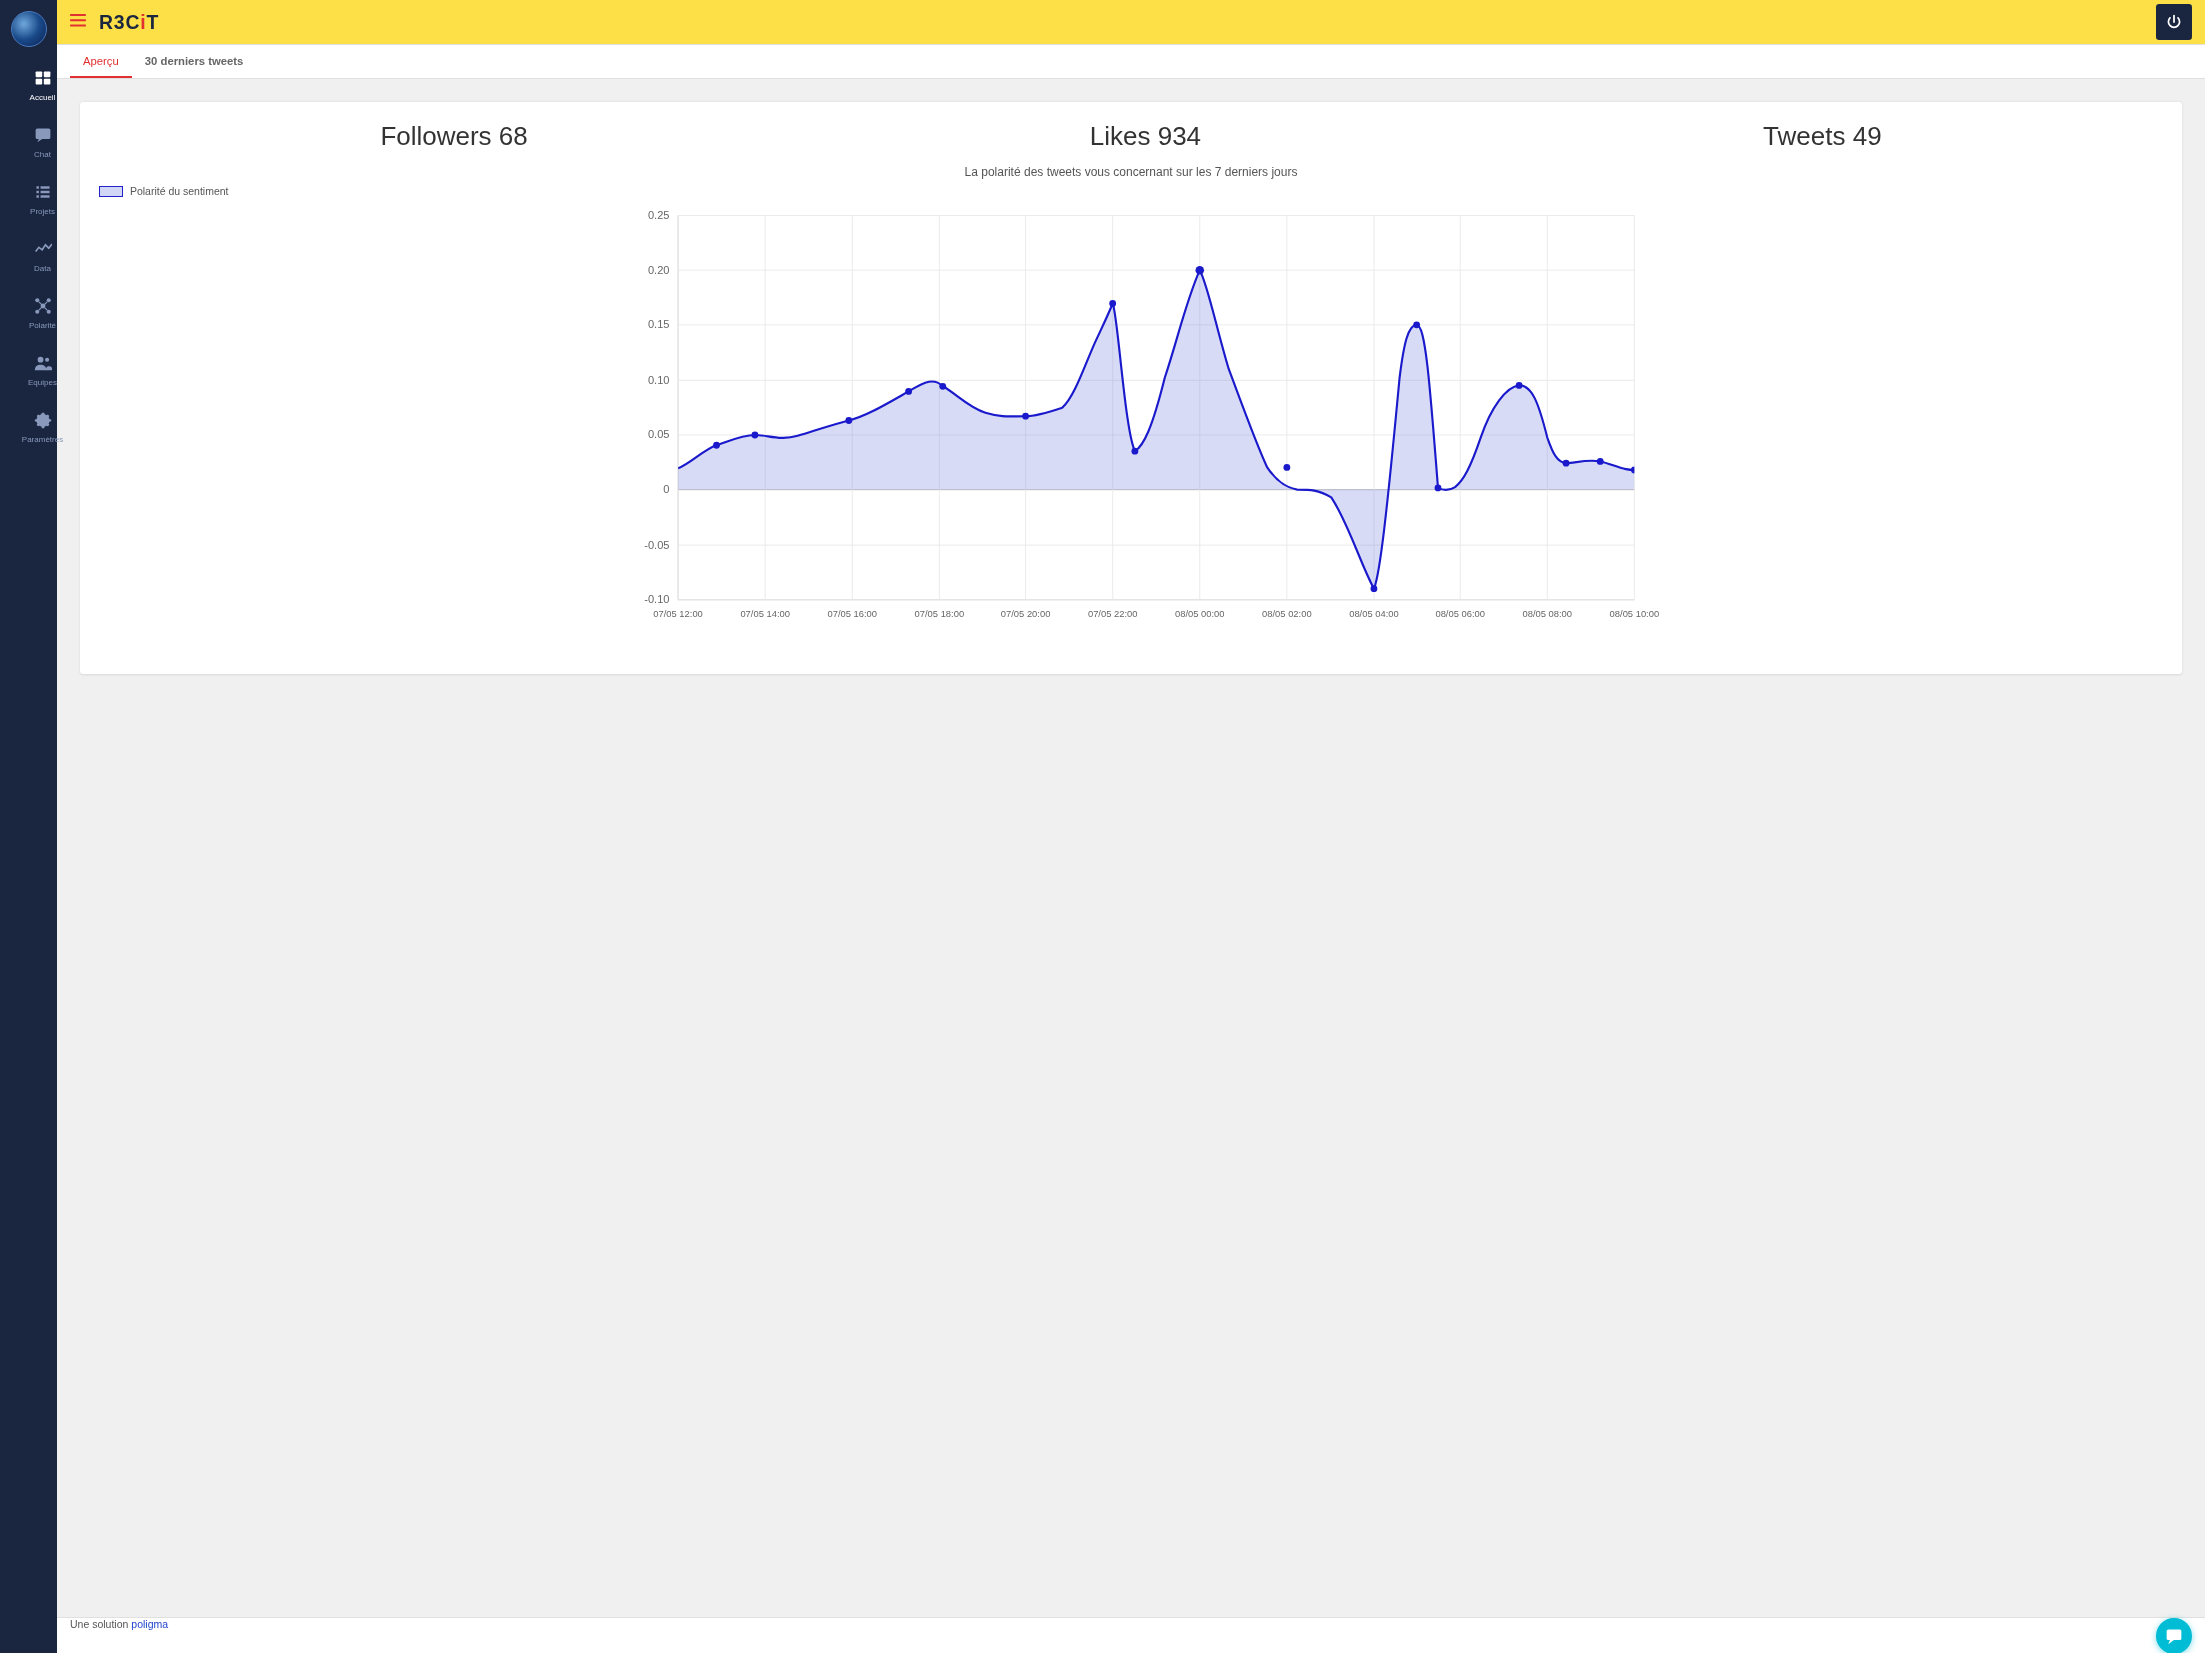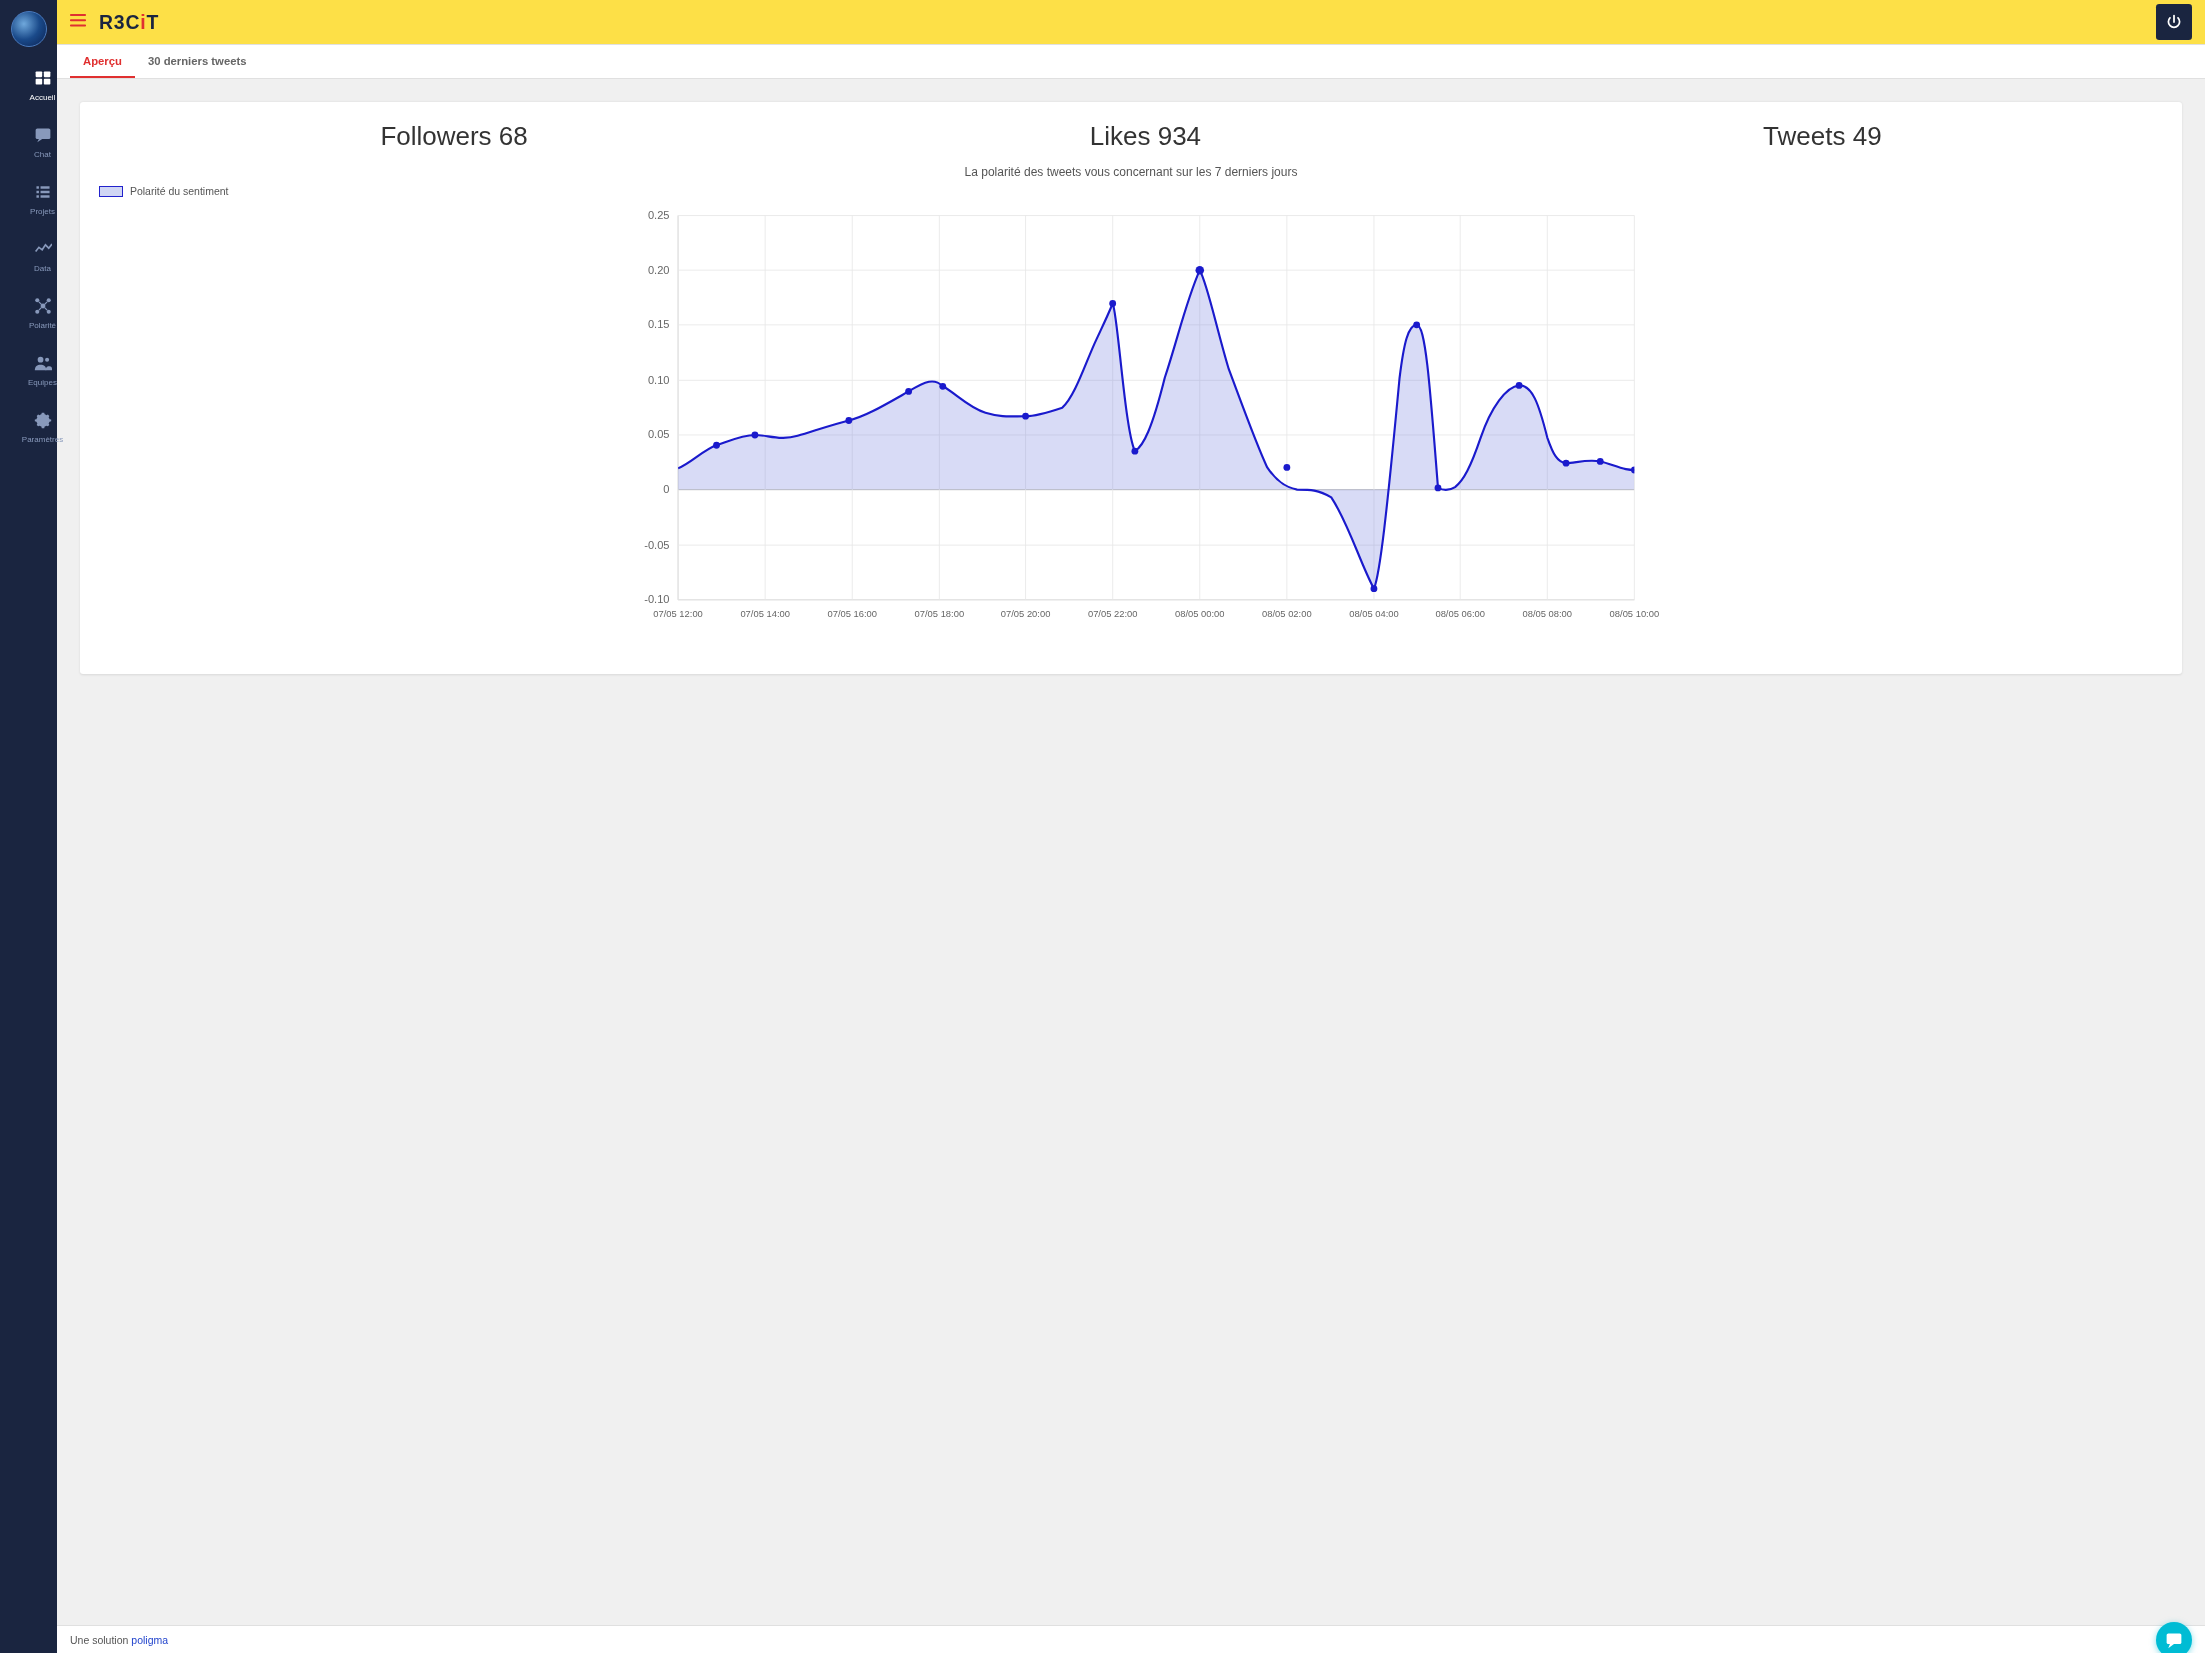--- a/index.html
+++ b/index.html
@@ -111,21 +111,21 @@
       font-size: 11.3px;
       cursor: pointer;
       color: #666;
       border-bottom: 2.4px solid transparent;
       margin-bottom: -0.8px;
       font-weight: bold;
     }
     .tab.active {
       color: #e03030;
       border-bottom: 2.4px solid #e03030;
-      font-weight: 700;
+      font-weight: 400;
     }
 
     
     .content {
       flex: 1;
       padding: 23px;
       overflow: auto;
       background: #f0f0f0;
     }
 
@@ -180,23 +180,23 @@
     }
     .chart-svg {
       width: 100%;
       height: 444px;
     }
 
     
     .footer {
       background: #ffffff;
       border-top: 0.8px solid #e0e0e0;
-      height: 28px;
-      display: flex;
-      align-items: center;
+      height: 36px;
+      display: flex;
+      align-items: flex-start;
       padding: 0 13px;
       font-size: 10.5px;
       color: #555;
       justify-content: space-between;
     }
     .footer-brand {
       color: #2244cc;
       font-weight: 500;
       cursor: pointer;
     }

